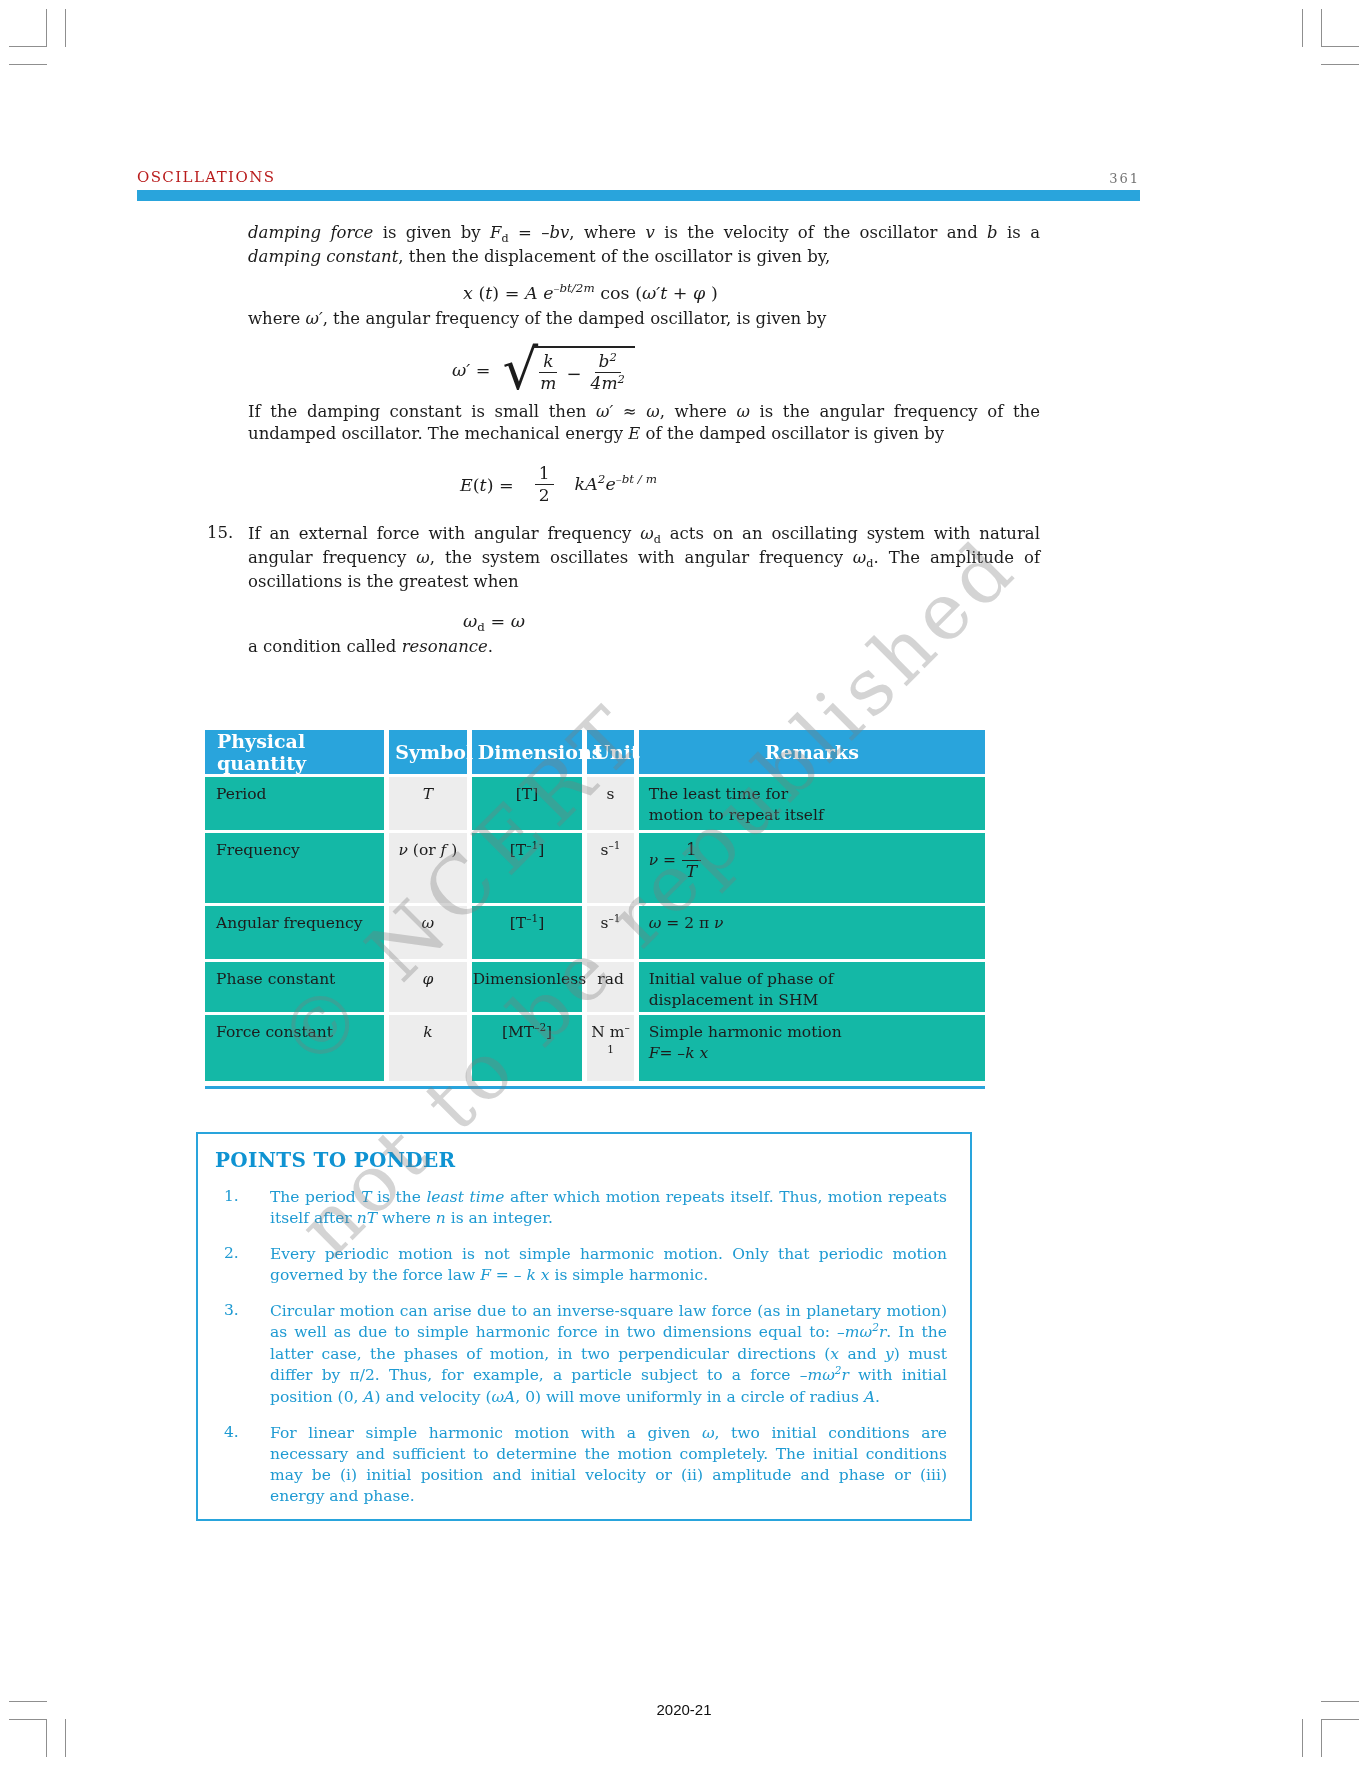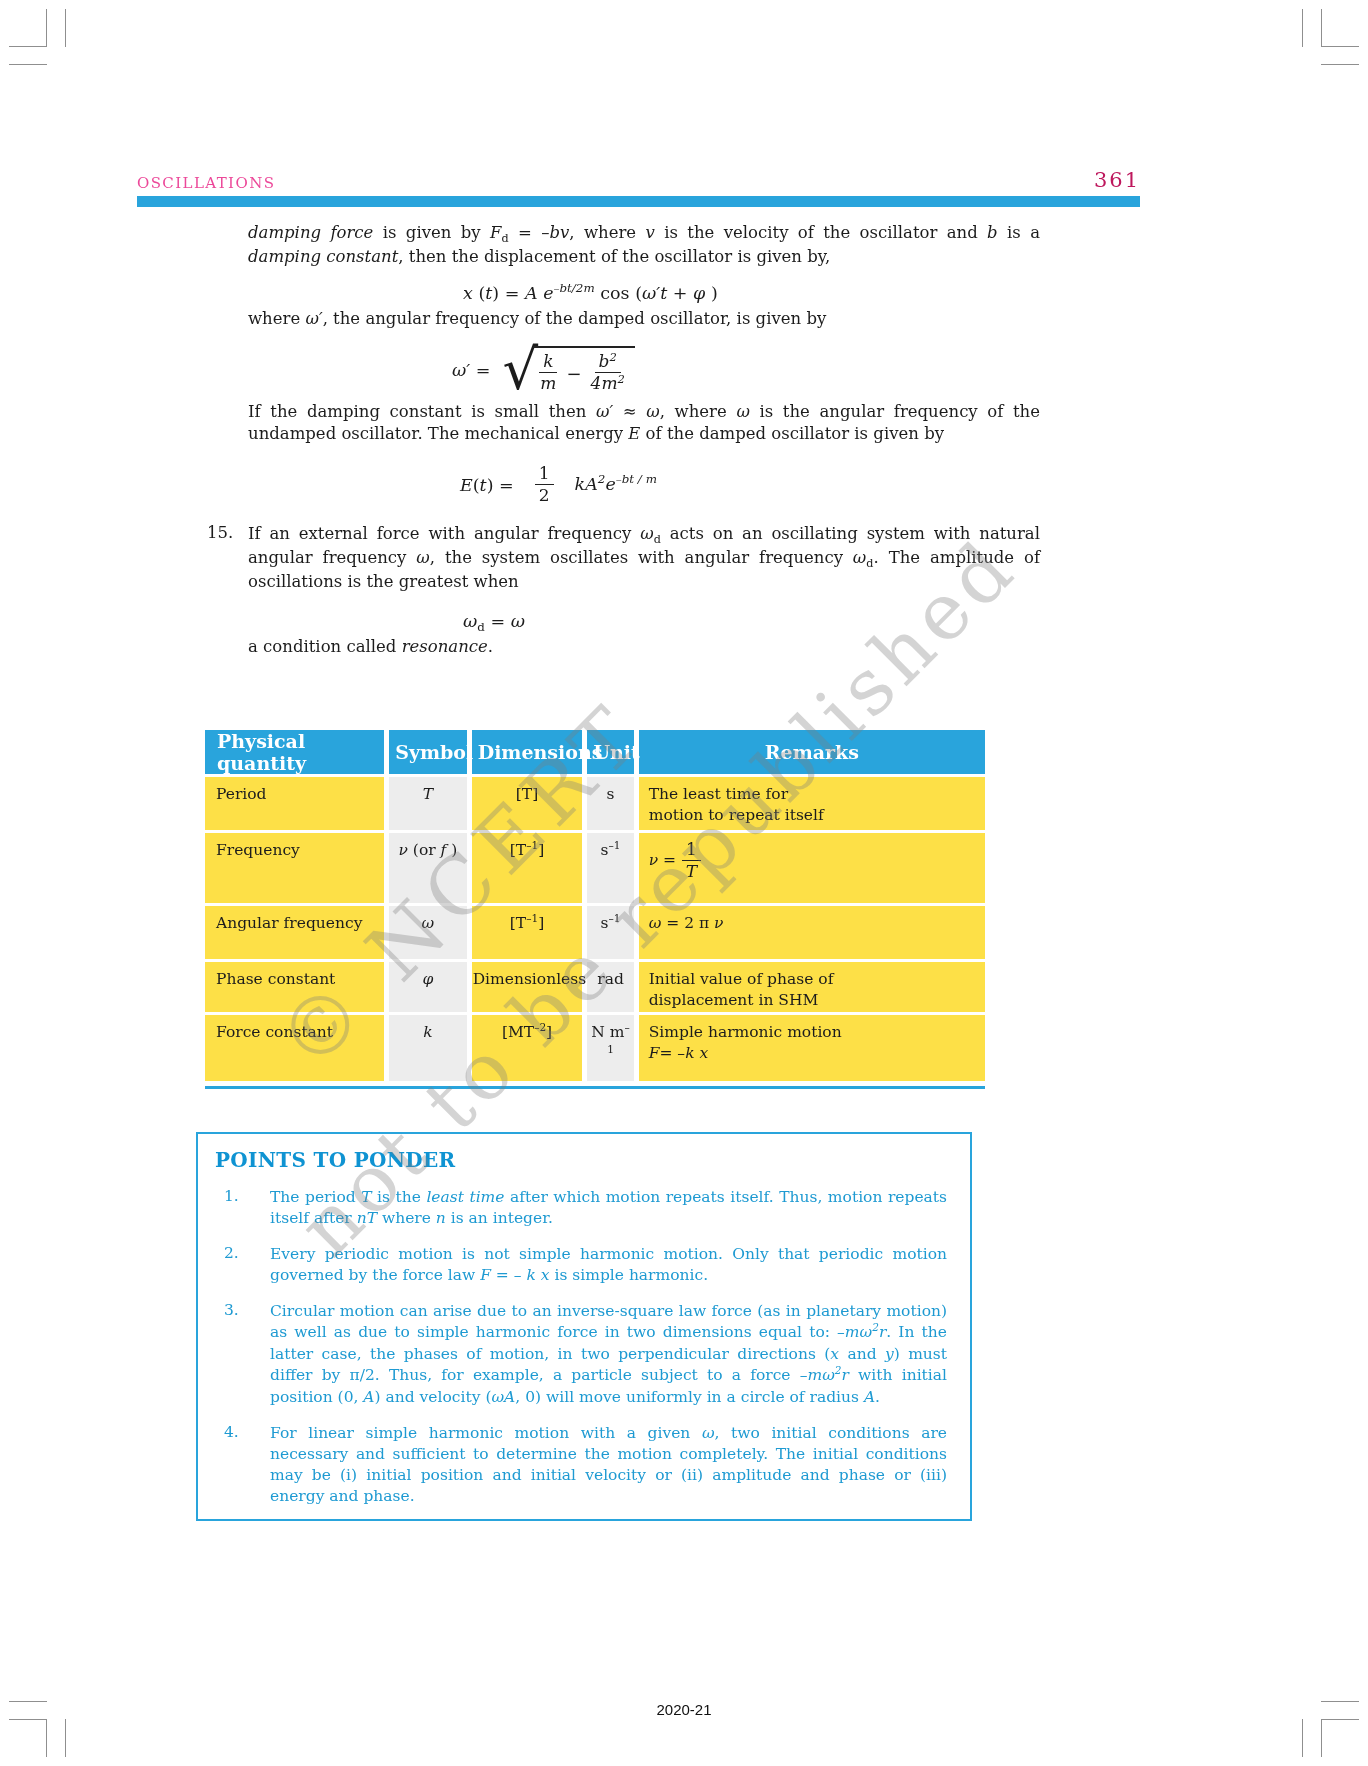--- a/index.html
+++ b/index.html
@@ -3,22 +3,22 @@
 <meta charset="utf-8">
 <style>
   html,body{margin:0;padding:0;background:#ffffff;}
   .page{position:relative;width:1368px;height:1766px;background:#fff;overflow:hidden;
         font-family:"DejaVu Serif",serif;color:#1c1c1c;}
   
   .cm{position:absolute;background:#8f8f8f;}
   
   .page-header{position:absolute;left:137px;top:168px;width:1003px;}
   .hdr-row{display:flex;justify-content:space-between;align-items:flex-end;}
-  .hdr-title{color:#ec4899;font-size:15px;letter-spacing:1.4px;}
-  .hdr-page{color:#be185d;font-size:21px;letter-spacing:2px;}
+  .hdr-title{color:#b91c1c;font-size:15px;letter-spacing:1.4px;}
+  .hdr-page{color:#737373;font-size:13px;letter-spacing:2px;}
   .hdr-bar{margin-top:4px;height:11px;background:#29a4dc;}
   
   .main{position:absolute;left:0;top:222px;width:1368px;}
   p.body{margin:0 0 0 248px;width:792px;font-size:16.5px;line-height:22px;text-align:justify;}
   .equation{font-size:17.5px;line-height:26px;}
   .eq1{margin:12px 0 0 463px;}
   .p2{margin-top:16px;}
   .eq2{margin:9px 0 0 452px;display:flex;align-items:center;height:62px;}
   .eq-lhs{margin-right:12px;}
   .radical{display:inline-flex;align-items:center;}
@@ -33,21 +33,21 @@
   .list-item{margin:14px 0 0 207px;display:flex;}
   .li-num{width:41px;flex:none;font-size:16.5px;}
   .li-text{width:792px;font-size:16.5px;line-height:22px;text-align:justify;}
   .eq4{margin:15px 0 0 463px;}
   .p4{margin-top:14px;}
   
   .qtable{margin-left:200px;margin-top:69px;width:790px;border-collapse:separate;border-spacing:5px 3px;table-layout:fixed;font-size:15.5px;}
   .qtable th{background:#29a4dc;color:#fff;font-size:19px;font-weight:bold;height:30px;padding:0 6px;text-align:center;}
   .qtable th.h-left{text-align:left;padding-left:12px;}
   .qtable td{vertical-align:top;padding-top:7px;line-height:21px;}
-  .c-dark{background:#fde047;}
+  .c-dark{background:#14b8a6;}
   .c-light{background:#ededed;}
   td.cell-name{padding-left:11px;}
   td.cell-center{text-align:center;}
   td.cell-remarks{padding-left:10px;padding-right:6px;}
   tr.r1{height:53px;} tr.r2{height:70px;} tr.r3{height:53px;} tr.r4{height:48px;} tr.r5{height:66px;}
   .freq-remark{display:flex;align-items:center;gap:6px;}
   .tbl-underline{height:3px;background:#29a4dc;margin:2px 0 0 205px;width:780px;}
   
   .points{margin:43px 0 0 196px;width:776px;border:2px solid #29a4dc;padding:14px 0 12px 0;color:#1e9ad2;box-sizing:border-box;}
   .points-heading{margin-left:17px;font-size:20px;font-weight:bold;color:#0f93d2;letter-spacing:.3px;}

